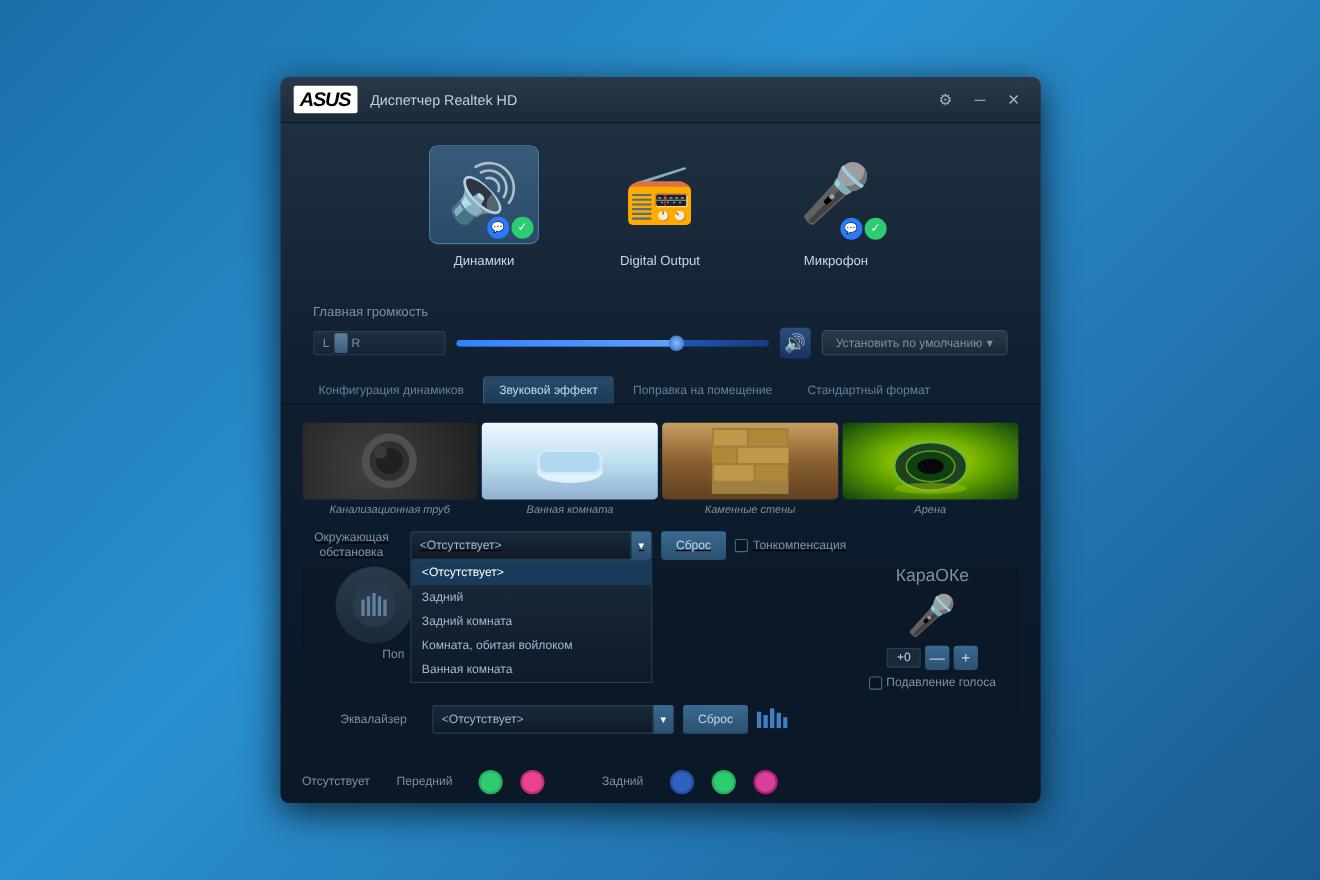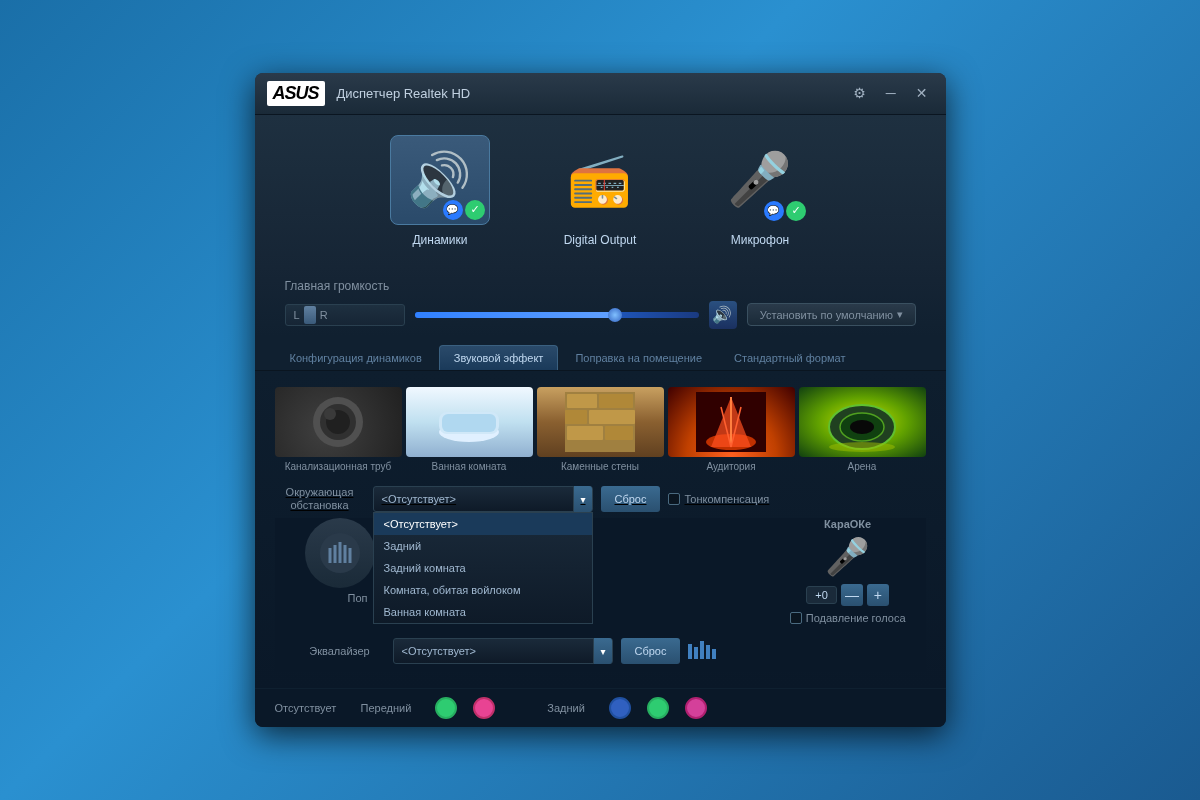--- a/index.html
+++ b/index.html
@@ -231,20 +231,21 @@
 
     .effects-area {
       background: linear-gradient(180deg, #0e1e2e 0%, #0a1828 100%);
       padding: 16px 20px;
     }
     .effects-gallery {
       display: flex;
       gap: 4px;
       margin-bottom: 14px;
       overflow: hidden;
+      font-style: italic;
     }
     .effect-item {
       display: flex;
       flex-direction: column;
       align-items: center;
       gap: 4px;
       cursor: pointer;
       flex: 1;
     }
     .effect-thumb {
@@ -388,21 +389,21 @@
       font-size: 40px;
     }
     .rock-label { color: #8090a0; font-size: 11px; }
     .karaoke-section {
       display: flex;
       flex-direction: column;
       align-items: center;
       gap: 6px;
       margin-left: auto;
     }
-    .karaoke-label { color: #8090a0; font-size: 11px; font-weight: bold; }
+    .karaoke-label { color: #8090a0; font-size: 16px; }
     .karaoke-icon { font-size: 36px; }
     .karaoke-controls {
       display: flex;
       align-items: center;
       gap: 4px;
     }
     .karaoke-val {
       background: #1a2a3a;
       border: 1px solid #2a4050;
       color: #c0d8f0;
@@ -577,33 +578,20 @@
             <rect x="0" y="0" width="70" height="60" fill="#a08040"></rect>
             <rect x="2" y="2" width="30" height="14" rx="1" fill="#c09848"></rect>
             <rect x="34" y="2" width="34" height="14" rx="1" fill="#b08838"></rect>
             <rect x="0" y="18" width="22" height="14" rx="1" fill="#b08838"></rect>
             <rect x="24" y="18" width="46" height="14" rx="1" fill="#c09848"></rect>
             <rect x="2" y="34" width="36" height="14" rx="1" fill="#c09848"></rect>
             <rect x="40" y="34" width="28" height="14" rx="1" fill="#b08838"></rect>
           </svg>
         </div>
         <div class="effect-label">Каменные стены</div>
-      </div>
-      <div class="effect-item">
-        <div class="effect-thumb thumb-auditorium">
-          <svg width="70" height="60" viewBox="0 0 70 60">
-            <rect x="0" y="0" width="70" height="60" fill="#300000"></rect>
-            <ellipse cx="35" cy="50" rx="25" ry="8" fill="#c03000"></ellipse>
-            <polygon points="35,5 15,55 55,55" fill="#ff5020" opacity="0.7"></polygon>
-            <line x1="35" y1="5" x2="35" y2="55" stroke="#ff8040" stroke-width="2"></line>
-            <line x1="25" y1="15" x2="35" y2="55" stroke="#ff6030" stroke-width="1.5"></line>
-            <line x1="45" y1="15" x2="35" y2="55" stroke="#ff6030" stroke-width="1.5"></line>
-          </svg>
-        </div>
-        <div class="effect-label">Аудитория</div>
       </div>
       <div class="effect-item">
         <div class="effect-thumb thumb-arena">
           <svg width="70" height="60" viewBox="0 0 70 60">
             <ellipse cx="35" cy="35" rx="33" ry="22" fill="#204020"></ellipse>
             <ellipse cx="35" cy="35" rx="33" ry="22" fill="none" stroke="#60c030" stroke-width="2"></ellipse>
             <ellipse cx="35" cy="35" rx="22" ry="14" fill="#104010"></ellipse>
             <ellipse cx="35" cy="35" rx="22" ry="14" fill="none" stroke="#50a020" stroke-width="1.5"></ellipse>
             <ellipse cx="35" cy="35" rx="12" ry="7" fill="#080808"></ellipse>
             <ellipse cx="35" cy="55" rx="33" ry="5" fill="#a0c000" opacity="0.5"></ellipse>

